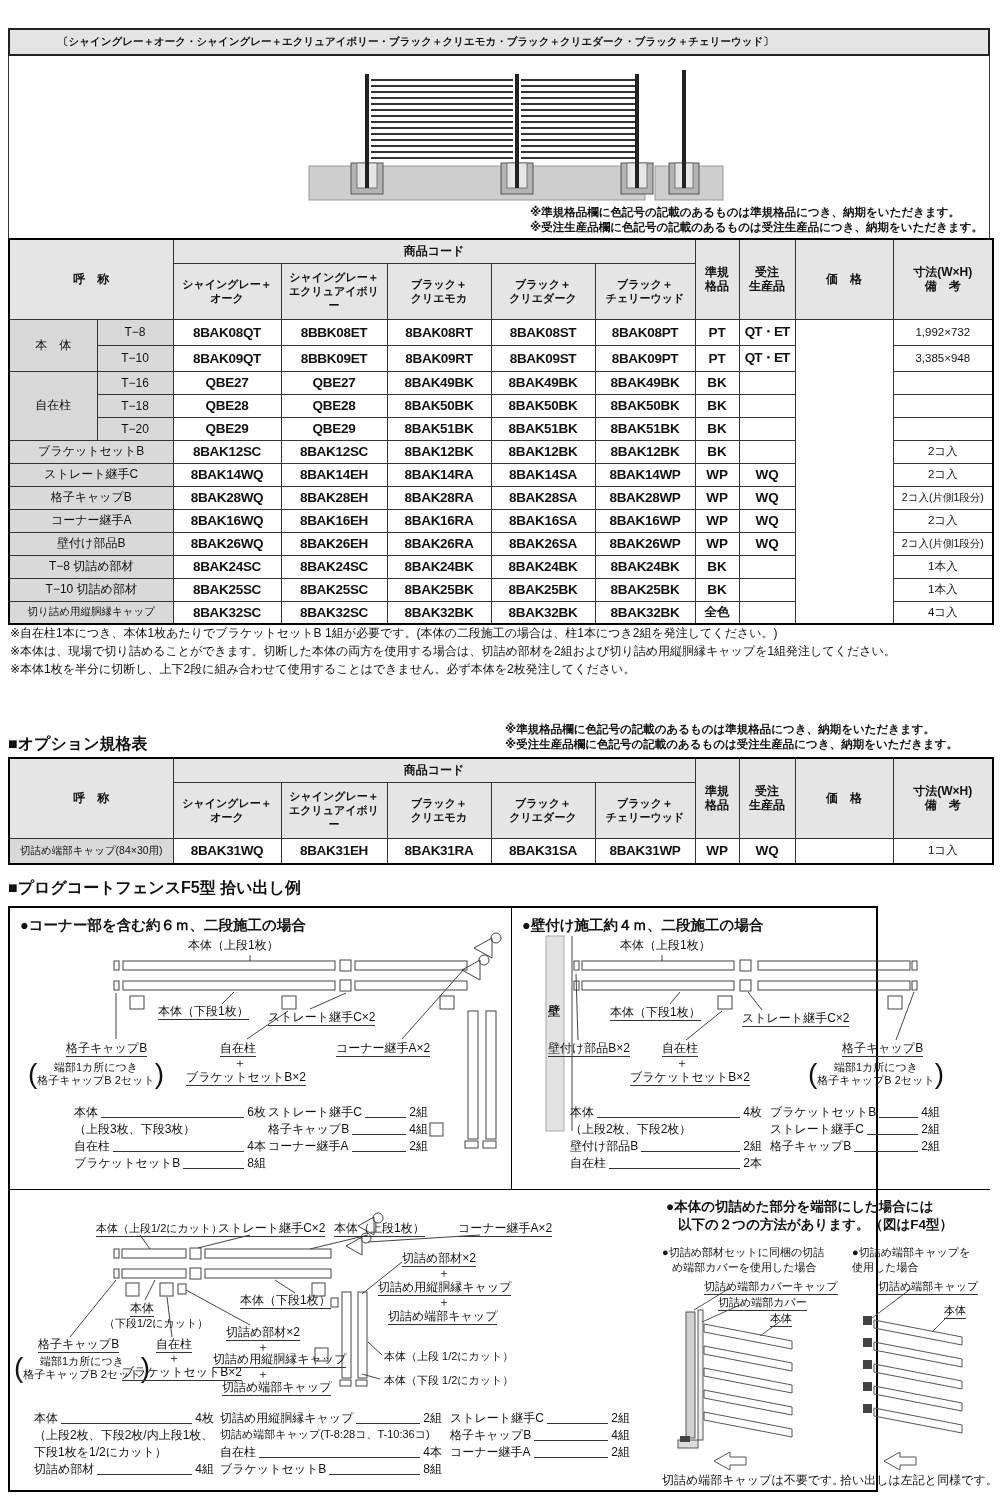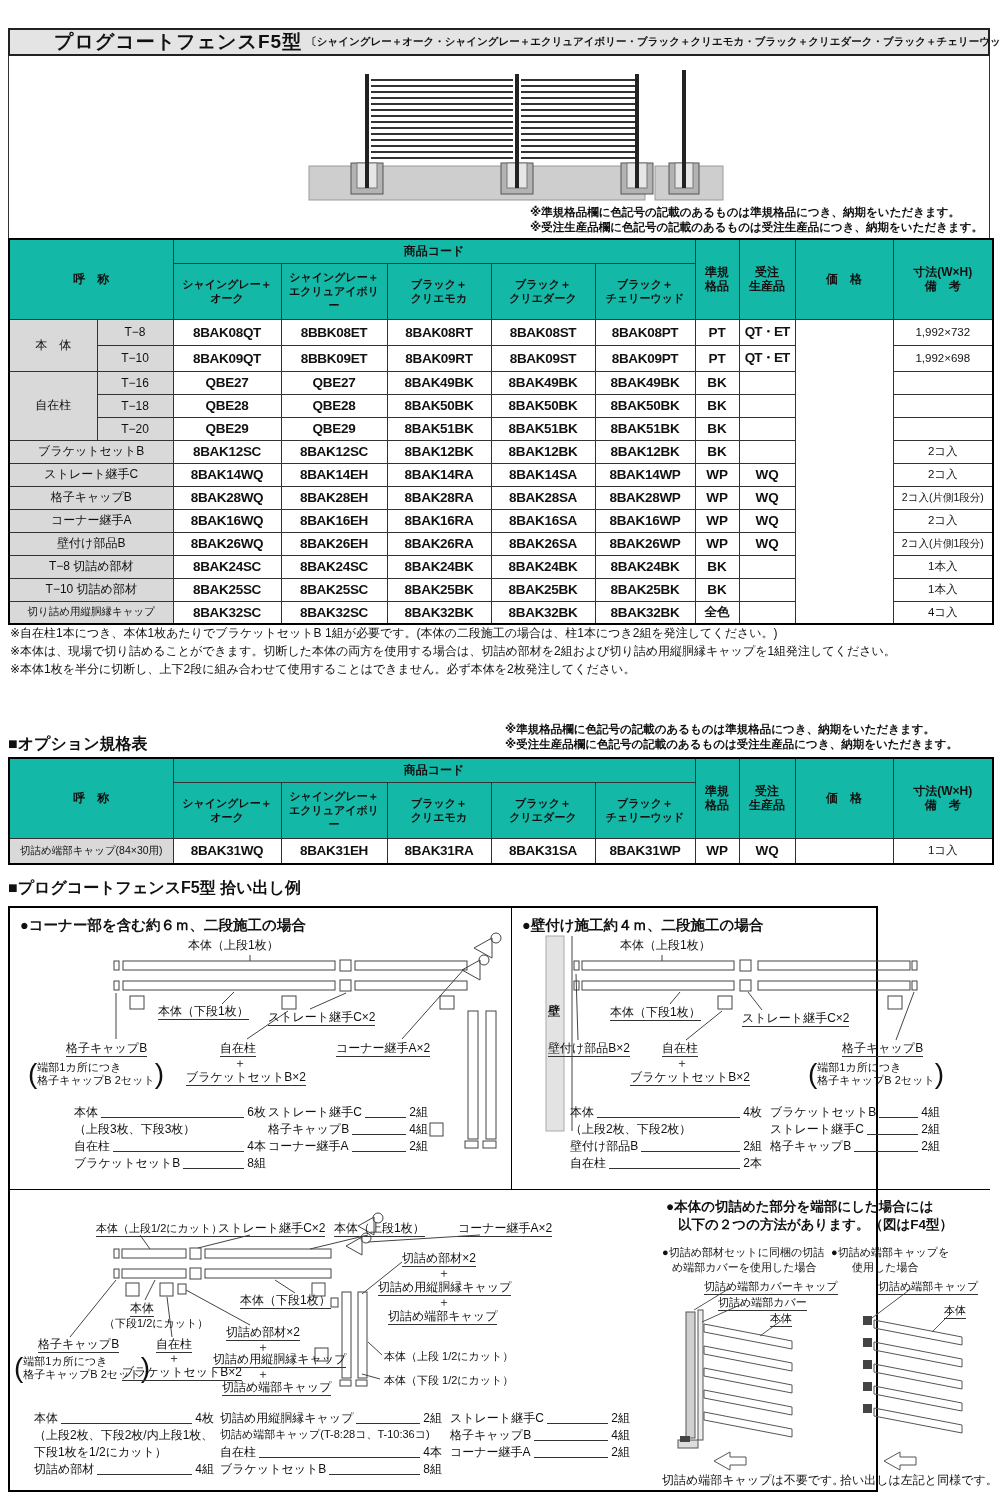--- a/index.html
+++ b/index.html
@@ -13,21 +13,21 @@
   .titlebar .tsub{font-size:10.5px;font-weight:bold;margin-left:4px;white-space:nowrap}
   
   .illus{position:absolute;left:8px;top:56px;width:982px;height:184px;border:1px solid #333;
     border-top:none;box-sizing:border-box}
   .topnotes{position:absolute;right:6px;bottom:4px;font-size:11.5px;line-height:15px;font-weight:bold}
   
   table.spec{position:absolute;left:8px;border-collapse:collapse;table-layout:fixed;
     border:2px solid #000;background:#fff}
   table.spec th,table.spec td{border:1px solid #333;padding:0 2px;text-align:center;
     overflow:hidden;box-sizing:border-box}
-  table.spec th{background:#14b8a6;font-size:12px;font-weight:bold;white-space:pre-line;line-height:14px}
+  table.spec th{background:#e5e5e5;font-size:12px;font-weight:bold;white-space:pre-line;line-height:14px}
   table.spec th.cg{border-bottom:1px solid #333}
   table.spec td.gname{background:#d9d9d9;font-size:12px}
   table.spec td.code{font-weight:bold;font-size:13.5px;letter-spacing:-0.3px}
   table.spec td.flag{font-weight:bold;font-size:13.5px}
   table.spec td.dim{font-size:11.5px}
   tr.h1{height:24px} tr.h2{height:56px} tr.dr{height:23px} tr.r01{height:26px}
   
   .fn{position:absolute;left:10px;font-size:12px;line-height:18px;white-space:nowrap}
   .fn .ind{padding-left:14px}
   .rnotes{position:absolute;font-size:11.5px;line-height:15px;font-weight:bold}
@@ -38,34 +38,33 @@
   .q1{left:0;top:0;width:502px;height:282px;border-right:1px solid #000;border-bottom:1px solid #000}
   .q2{left:502px;top:0;width:478px;height:282px;border-bottom:1px solid #000}
   .q3{left:0;top:282px;width:650px;height:300px}
   .q4{left:650px;top:282px;width:328px;height:300px}
   .dtitle{position:absolute;font-size:14.5px;font-weight:bold;white-space:nowrap}
   .lbl{position:absolute;font-size:12px;white-space:nowrap;line-height:13px}
   .lbl.u{border-bottom:1px solid #333;padding-bottom:1px}
   .lbl.sm{font-size:11px}
   .paren{position:absolute;display:flex;align-items:center}
   .paren .pp{font-size:28px;font-weight:300;line-height:28px}
-  .paren .pt{display:flex;flex-direction:column;align-items:flex-start;font-size:11px;line-height:13px;white-space:nowrap}
+  .paren .pt{display:flex;flex-direction:column;align-items:center;font-size:11px;line-height:13px;white-space:nowrap}
   .bom{position:absolute;display:flex;align-items:flex-end;font-size:12px;white-space:nowrap}
   .bom .ld{flex:1;border-bottom:1.5px solid #333;margin:0 3px 3px 3px;min-width:8px}
   .bom .bq{font-size:12px}
   .dsvg{position:absolute;left:0;top:0}
   .cap{position:absolute;font-size:12px;white-space:nowrap}
 </style>
 </head>
 <body>
 
 <div class="page">
 
   <div class="titlebar">
-    <span class="tmain">プログコートフェンスF5型</span>
     <span class="tsub">〔シャイングレー＋オーク・シャイングレー＋エクリュアイボリー・ブラック＋クリエモカ・ブラック＋クリエダーク・ブラック＋チェリーウッド〕</span>
   </div>
 
   <div class="illus">
     <svg class="abs" style="left:292px;top:4px" width="430" height="150" viewBox="0 0 430 150">
       <rect x="8" y="106" width="336" height="34" fill="#cecece" stroke="#999"></rect>
       <rect x="354" y="106" width="68" height="34" fill="#cecece" stroke="#999"></rect>
       <g fill="#b3b3b3" stroke="#555">
         <rect x="50" y="103" width="32" height="31"></rect>
           <rect x="200" y="103" width="32" height="31"></rect>
@@ -174,21 +173,21 @@
     </tr>
     <tr class="dr r01">
       <td class="gname">T−10</td>
       <td class="code">8BAK09QT</td>
       <td class="code">8BBK09ET</td>
       <td class="code">8BAK09RT</td>
       <td class="code">8BAK09ST</td>
       <td class="code">8BAK09PT</td>
       <td class="flag">PT</td>
       <td class="flag" style="letter-spacing:-1px">QT・ET</td>
-      <td class="dim">1,992×698</td>
+      <td class="dim">3,385×948</td>
     </tr>
     <tr class="dr">
       <td class="gname" rowspan="3">自在柱</td>
       <td class="gname">T−16</td>
       <td class="code">QBE27</td>
       <td class="code">QBE27</td>
       <td class="code">8BAK49BK</td>
       <td class="code">8BAK49BK</td>
       <td class="code">8BAK49BK</td>
       <td class="flag">BK</td>
@@ -688,21 +687,21 @@
           <rect x="203" y="170" width="9" height="9"></rect>
             <rect x="203" y="192" width="9" height="9"></rect>
           <rect x="203" y="214" width="9" height="9"></rect>
           <rect x="20" y="246" width="10" height="6"></rect>
         </g>
       </svg>
       <div class="lbl" style="left:6px;top:10px;font-size:13.5px;font-weight:bold">●本体の切詰めた部分を端部にした場合には</div>
       <div class="lbl" style="left:18px;top:28px;font-size:13.5px;font-weight:bold">以下の２つの方法があります。（図はF4型）</div>
       <div class="lbl sm" style="left:2px;top:56px">●切詰め部材セットに同梱の切詰</div>
       <div class="lbl sm" style="left:12px;top:71px">め端部カバーを使用した場合</div>
-      <div class="lbl sm" style="left:171px;top:56px">●切詰め端部キャップを</div>
+      <div class="lbl sm" style="left:192px;top:56px">●切詰め端部キャップを</div>
       <div class="lbl sm" style="left:192px;top:71px">使用した場合</div>
       <div class="lbl u sm" style="left:44px;top:90px">切詰め端部カバーキャップ</div>
       <div class="lbl u sm" style="left:58px;top:106px">切詰め端部カバー</div>
       <div class="lbl u sm" style="left:110px;top:122px">本体</div>
       <div class="lbl u sm" style="left:218px;top:90px">切詰め端部キャップ</div>
       <div class="lbl u sm" style="left:284px;top:114px">本体</div>
       <div class="cap" style="left:2px;top:282px">切詰め端部キャップは不要です。</div>
       <div class="cap" style="left:180px;top:282px">拾い出しは左記と同様です。</div>
     </div>
 

